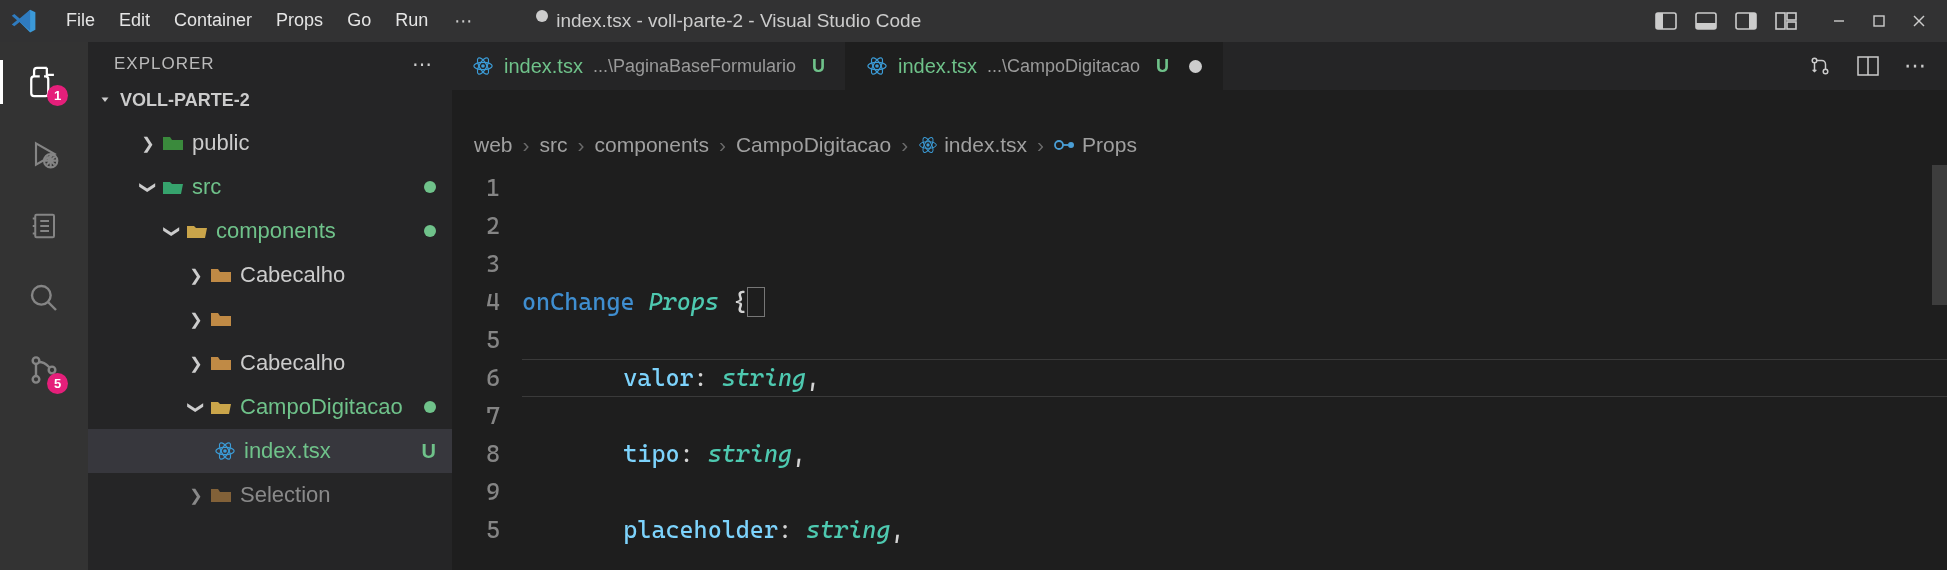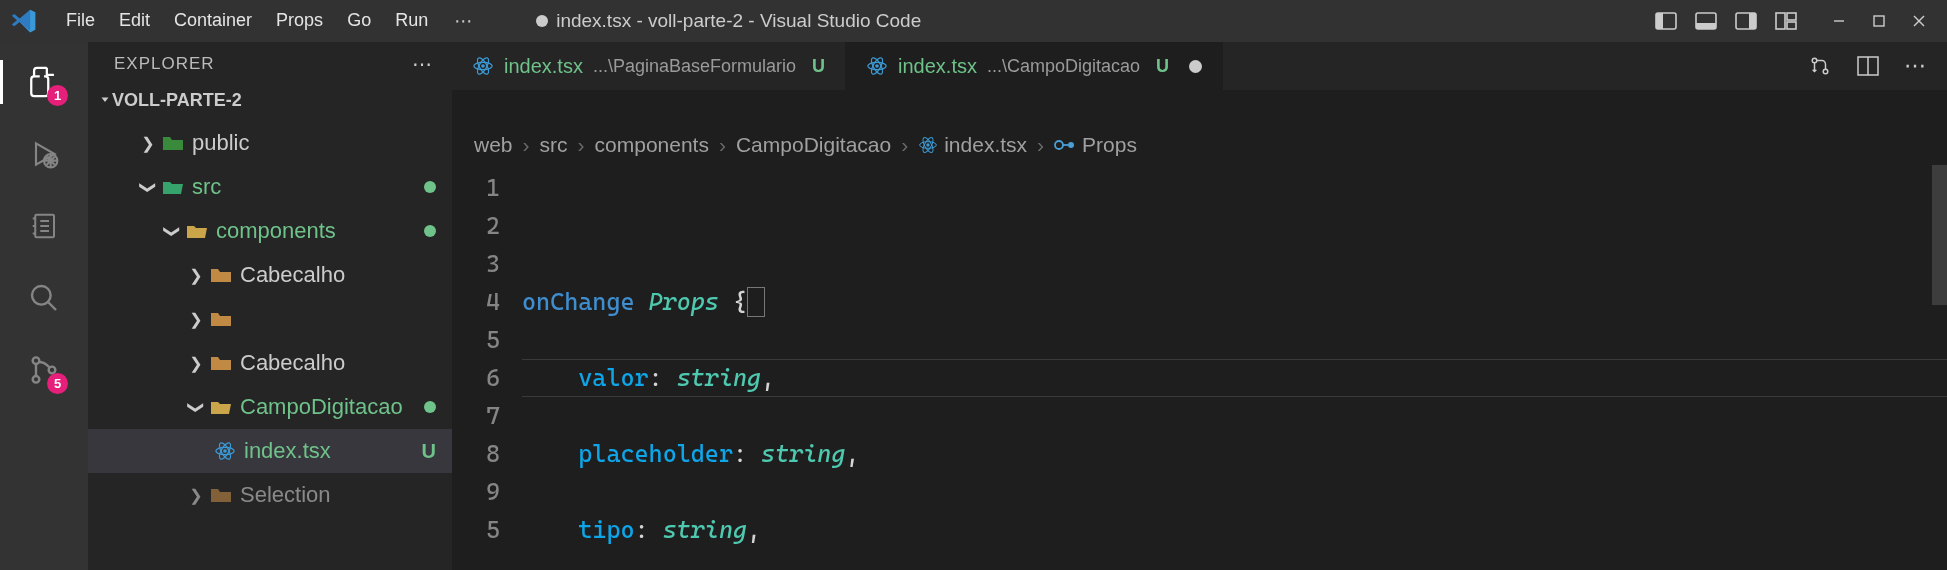--- a/index.html
+++ b/index.html
@@ -21,21 +21,21 @@
     display: flex;
     align-items: center;
     padding: 0 8px;
     gap: 0;
   }
   .titlebar .logo { width: 32px; display:flex; align-items:center; justify-content:center; margin-right:14px;}
   .menu-items { display:flex; gap: 0; }
   .menu-item { padding: 6px 12px; color:#e5e5e5; font-size:18px; border-radius:4px; cursor:default;}
   .menu-ellipsis { padding:6px 14px; color:#ccc; font-size:18px; letter-spacing:2px;}
   .title-center {
-    flex:1; display:flex; align-items:center; justify-content:flex-start;
+    flex:1; display:flex; justify-content:flex-start;
     color:#cccccc; font-size:19px; gap:8px; padding-left:48px;
   }
   .title-center .dot { width:12px; height:12px; background:#ccc; border-radius:50%; }
   .title-controls { display:flex; gap:18px; align-items:center; margin-right:12px;}
   .title-controls .ctrl { width:22px; height:22px; display:flex; align-items:center; justify-content:center; color:#ccc;}
   .win-controls { display:flex; gap:0; margin-left:10px;}
   .win-controls .w { width:40px; height:30px; display:flex; align-items:center; justify-content:center; color:#ccc; font-size:14px;}
   
   .main { flex:1; display:flex; min-height:0;}
   
@@ -43,21 +43,21 @@
     width: 88px; background:#333333; display:flex; flex-direction:column; align-items:center; padding-top:18px; gap:28px;
   }
   .activitybar .act { width:44px; height:44px; display:flex; align-items:center; justify-content:center; color:#858585; position:relative;}
   .activitybar .act.active { color:#fff; }
   .activitybar .act.active::before { content:""; position:absolute; left:-22px; top:0; width:3px; height:44px; background:#fff;}
   .badge { position:absolute; right:-2px; bottom:-2px; background:#e51f7a; color:#fff; border-radius:50%; font-size:13px; font-weight:600; min-width:21px; height:21px; display:flex; align-items:center; justify-content:center; padding:0 4px;}
   
   .sidebar { width:364px; background:#252526; display:flex; flex-direction:column;}
   .sidebar-header { display:flex; justify-content:space-between; align-items:center; padding:10px 18px 6px 26px; color:#bbbbbb; font-size:17px; letter-spacing:1px;}
   .sidebar-header .dots { font-size:20px; letter-spacing:2px; color:#ccc;}
-  .section-title { display:flex; align-items:center; padding:8px 10px 10px 10px; font-weight:700; font-size:18px; color:#ccc;}
+  .section-title { display:flex; align-items:center; gap:8px; padding:8px 10px 10px 10px; font-weight:700; font-size:18px; color:#ccc;}
   .tree { flex:1; overflow:hidden;}
   .tree-row { display:flex; align-items:center; height:44px; padding-right:16px; color:#ccc; font-size:22px;}
   .tree-row.selected { background:#37373d;}
   .tree-row .twisty { width:24px; display:flex; justify-content:center; color:#ccc; font-size:16px;}
   .tree-row .ficon { width:26px; display:flex; justify-content:center; margin-right:6px;}
   .tree-row .label { flex:1; white-space:nowrap; overflow:hidden; text-overflow:ellipsis;}
   .tree-row .git-dot { width:12px; height:12px; background:#6fc28a; border-radius:50%; margin-left:6px;}
   .tree-row .git-u { color:#6fc28a; font-size:20px; font-weight:600; margin-left:auto;}
   .fld-green { color:#6fc28a !important; }
   
@@ -74,21 +74,21 @@
   .breadcrumb { display:flex; align-items:center; gap:6px; padding:8px 18px 8px 22px; color:#a0a0a0; font-size:21px; flex-wrap:nowrap; overflow:hidden;margin-top:35px;}
   .breadcrumb .sep { color:#6b6b6b; padding:0 4px;}
   .breadcrumb .react-icon { display:inline-flex; }
   .code { display:flex; flex:1; font-family:"Cascadia Code","Consolas",monospace; font-size:24px; line-height:38px; min-height:0; overflow:hidden;}
   .gutter { width:70px; text-align:right; color:#858585; padding-right:22px; user-select:none; padding-top:4px;}
   .gutter div { height:38px;}
   .codetext { flex:1; white-space:pre; color:#d4d4d4; padding-top:4px; position:relative;}
   .codetext .ln { height:38px; }
   .tok-kw { color:#3f8ed0; }      
   .tok-type { color:#4ec9b0; font-style:italic;}
-  .tok-prop { color:#0ea5e9; }
+  .tok-prop { color:#7dd3fc;margin-left:45px; }
   .tok-punc { color:#d4d4d4; }
   .tok-param { color:#9cdcfe; font-style:italic;}
   .tok-fn { color:#dcdcaa; }
   .tok-arrow { color:#3f8ed0; }
   .bracket-hl { border:1px solid #777; padding:0 1px;}
   .cursor-line { position:absolute; left:0; right:0; height:38px; border-top:1px solid #3a3a3a; border-bottom:1px solid #3a3a3a; pointer-events:none;}
   .guide { color:#404040;}
   .minimap-scrollbar { position:absolute; right:0; top:0; width:15px; height:140px; background:rgba(121,121,121,0.35); }
   
   svg { display:block; }
@@ -401,22 +401,22 @@
         <div>7</div>
         <div>8</div>
         <div>9</div>
         <div>5</div>
       </div>
       <div class="codetext">
         <div class="cursor-line" style="top:194px"></div>
         <div class="minimap-scrollbar"></div>
 <div class="ln"><span class="tok-kw">onChange </span><span class="tok-type">Props</span><span class="tok-punc"> {</span><span class="bracket-hl"> </span></div>
 <div class="ln"><span class="guide">    </span><span class="tok-prop">valor</span><span class="tok-punc">: </span><span class="tok-type">string</span><span class="tok-punc">,</span></div>
+<div class="ln"><span class="guide">    </span><span class="tok-prop">tipo</span><span class="tok-punc">: </span><span class="tok-type">string</span><span class="tok-punc">,</span></div>
 <div class="ln"><span class="guide">    </span><span class="tok-prop">placeholder</span><span class="tok-punc">: </span><span class="tok-type">string</span><span class="tok-punc">,</span></div>
-<div class="ln"><span class="guide">    </span><span class="tok-prop">tipo</span><span class="tok-punc">: </span><span class="tok-type">string</span><span class="tok-punc">,</span></div>
 <div class="ln"><span class="guide">    </span><span class="tok-fn">onChange</span><span class="tok-punc">: (</span><span class="tok-param">value</span><span class="tok-punc">: </span><span class="tok-type">string</span><span class="tok-punc">) </span><span class="tok-arrow">=&gt;</span><span class="tok-type"> void</span><span class="tok-punc">;</span></div>
 
 
 
 
 
       </div>
     </div>
   </div>
 </div>

